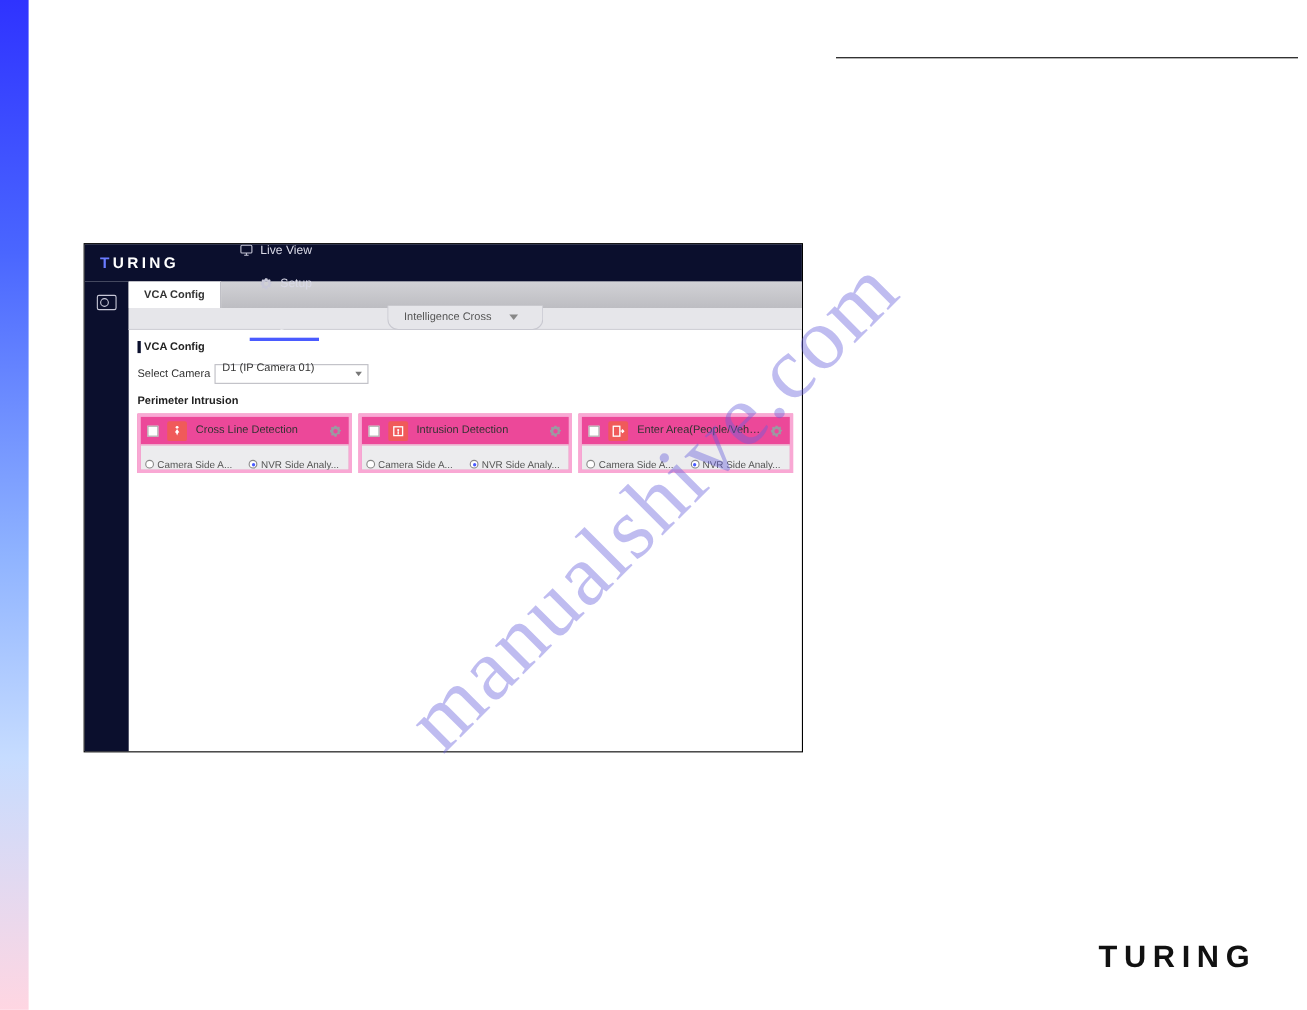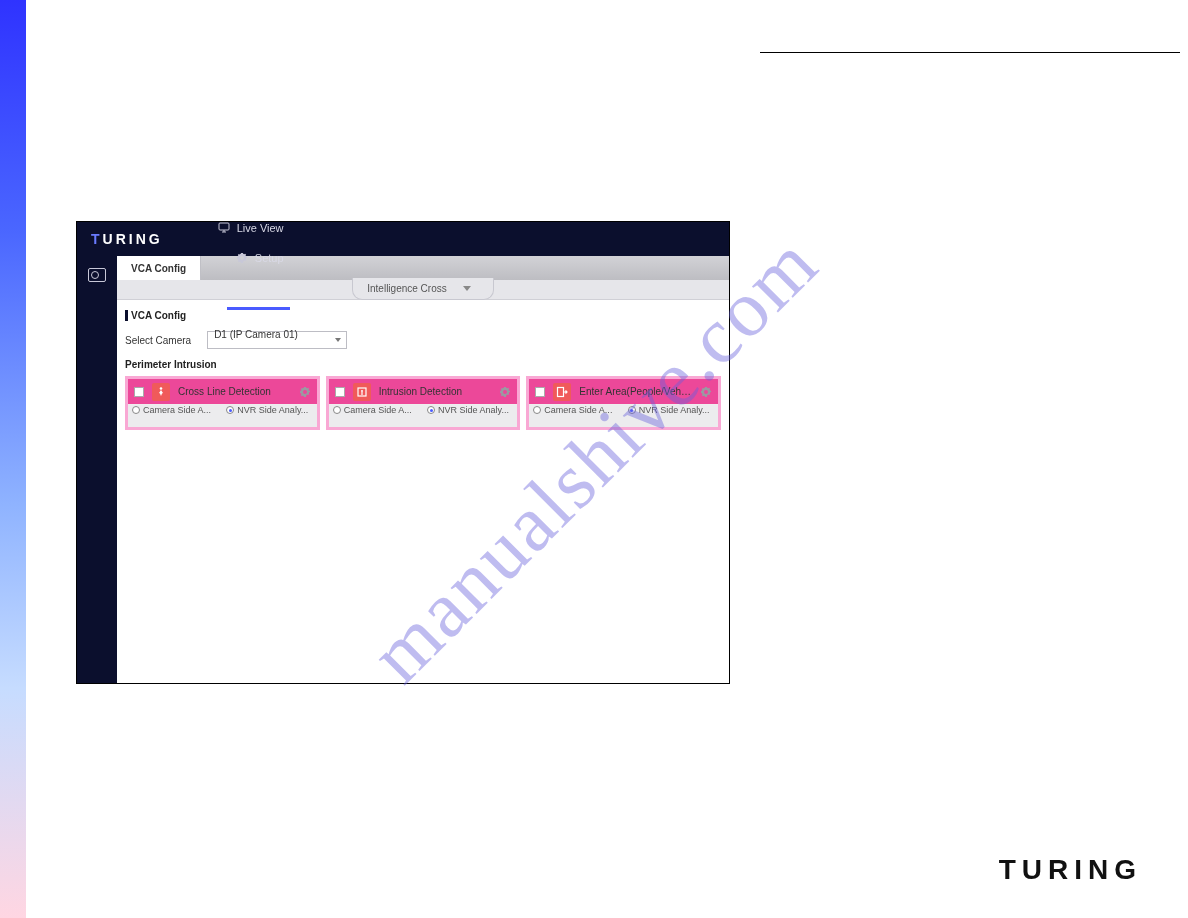--- a/index.html
+++ b/index.html
@@ -174,21 +174,21 @@
     font-size: 10px;
     font-weight: 700;
     color: #222;
     padding-left: 3px;
     border-left: 3px solid #0b0f2d;
     margin-bottom: 10px;
   }
   .row-select {
     display: flex;
     align-items: center;
-    gap: 16px;
+    gap: 4px;
     margin-bottom: 10px;
     font-size: 10px;
     color: #333;
   }
   .select {
     width: 140px;
     height: 18px;
     border: 1px solid #bdbdc4;
     background: #fff;
     font-size: 10px;
@@ -258,21 +258,21 @@
   }
   .gear-small {
     width: 12px; height: 12px;
     color: #9a9aa2;
     flex-shrink: 0;
   }
   .card-opts {
     height: 22px;
     background: #ececee;
     display: flex;
-    align-items: flex-start;
+    align-items: flex-end;
     padding: 0 4px;
     gap: 8px;
     font-size: 9px;
     color: #555;
   }
   .radio-wrap {
     display: flex;
     align-items: center;
     gap: 3px;
     flex: 1;

